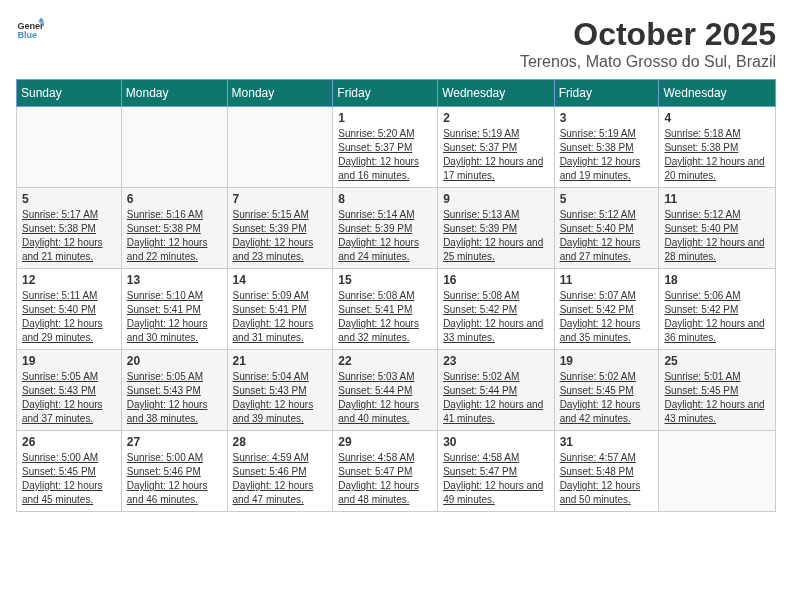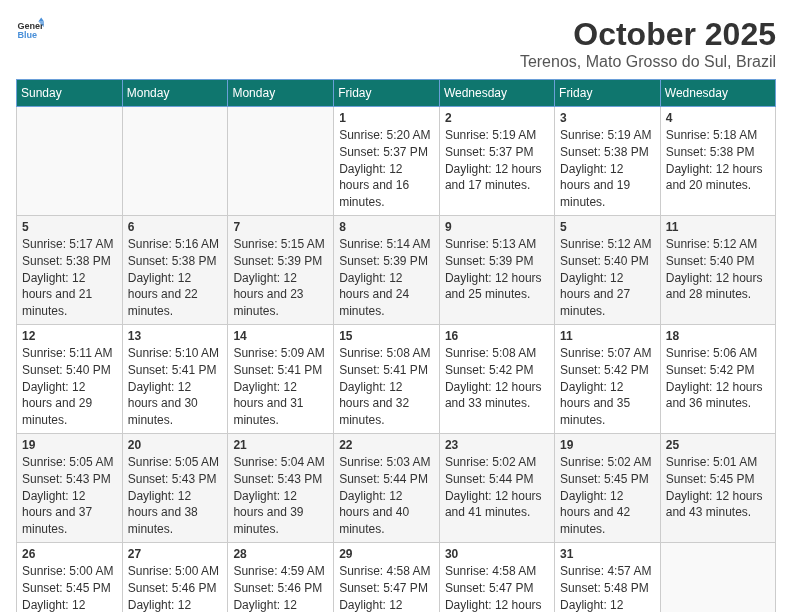--- a/index.html
+++ b/index.html
@@ -69,23 +69,24 @@
     tbody tr:nth-child(odd) td {
       background: #fff;
     }
     .day-num {
       font-weight: bold;
       font-size: 12px;
       display: block;
       margin-bottom: 2px;
     }
     .cell-content {
-      font-size: 12px;
+      font-size: 10px;
       line-height: 1.4;
       color: #333;
+      text-decoration: underline;
     }
     .empty-cell {
       background: #f9f9f9 !important;
     }
   </style>
 </head>
 <body>
 
 <div class="header">
   <div class="logo">

